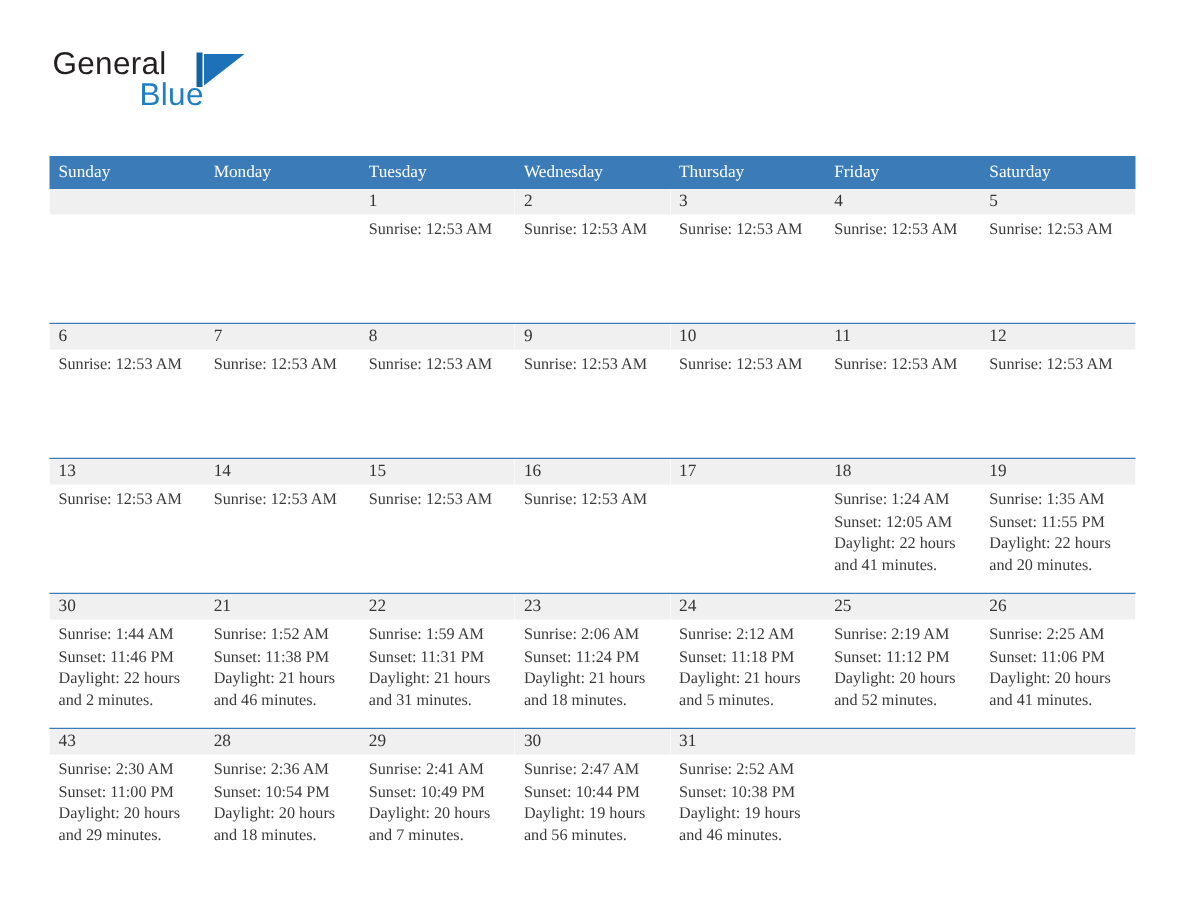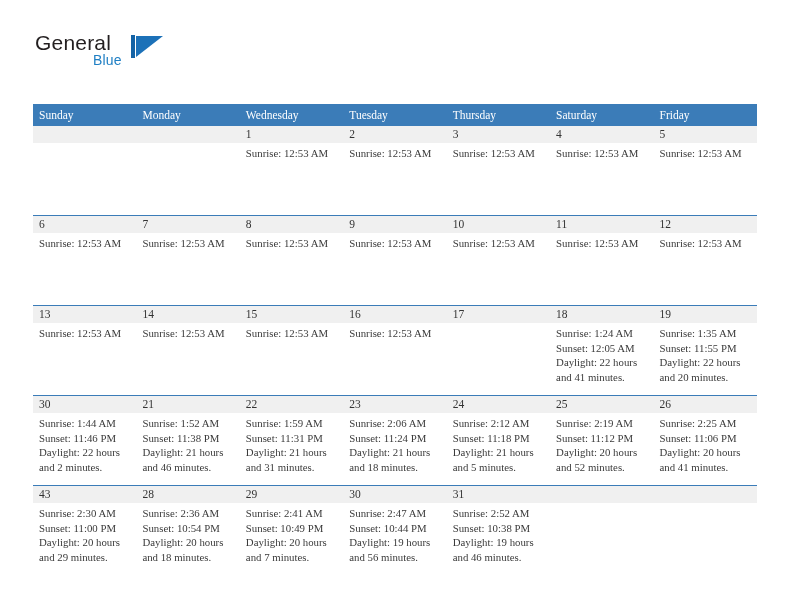--- a/index.html
+++ b/index.html
@@ -42,21 +42,21 @@
     top: 1px;
     font-size: 21px;
     letter-spacing: 0.2px;
     color: #231f20;
     font-family: "Liberation Sans", sans-serif;
   }
   .logo-blue {
     position: absolute;
     left: 60px;
     top: 22px;
-    font-size: 14px;
+    font-size: 21px;
     letter-spacing: 0.2px;
     color: #1f7fc4;
     font-family: "Liberation Sans", sans-serif;
   }
   .logo-mark {
     position: absolute;
     left: 98px;
     top: 5px;
     width: 32px;
     height: 26px;
@@ -176,25 +176,25 @@
       </span>
     </div>
 
 
   </div>
 
   <div class="calendar">
     <div class="weekday-row" id="weekday-row">
         <div class="weekday-cell">Sunday</div>
         <div class="weekday-cell">Monday</div>
+        <div class="weekday-cell">Tuesday</div>
         <div class="weekday-cell">Wednesday</div>
-        <div class="weekday-cell">Tuesday</div>
         <div class="weekday-cell">Thursday</div>
+        <div class="weekday-cell">Friday</div>
         <div class="weekday-cell">Saturday</div>
-        <div class="weekday-cell">Friday</div>
       </div>
     <div id="weeks-container">
         <div class="week-row first">
           <div class="day-cell empty">
             <div class="day-number"></div>
             <div class="day-lines"></div>
           </div>
           <div class="day-cell empty">
             <div class="day-number"></div>
             <div class="day-lines"></div>

